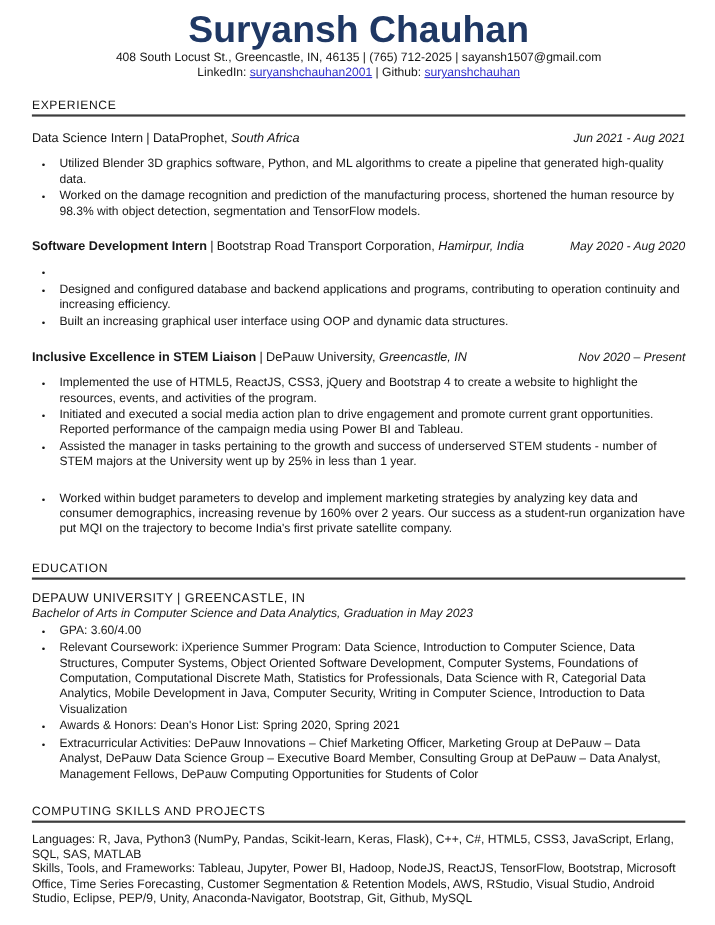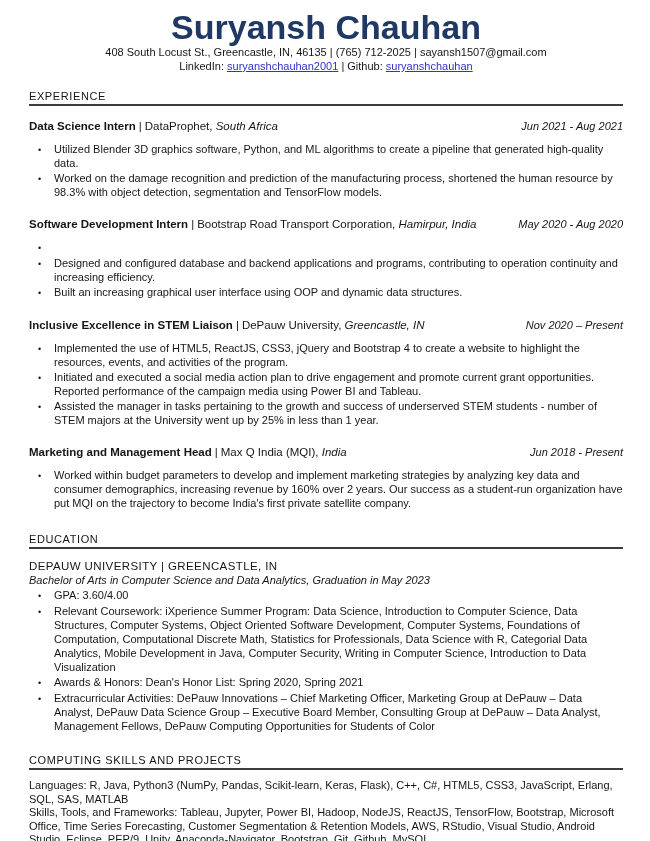--- a/index.html
+++ b/index.html
@@ -19,21 +19,21 @@
   .section{margin-top:17px;}
   .section-title{
     font-size:11px;letter-spacing:.6px;padding-bottom:2px;
     border-bottom:2px solid #3c3c3c;
   }
 
   
   .job{margin-top:14px;}
   .job-head{display:flex;justify-content:space-between;align-items:baseline;font-size:11.5px;line-height:13px;}
   .role{font-weight:700;}
-  .role.plain{font-weight:700;}
+  .role.plain{font-weight:400;}
   .pipe{padding:0 3px;}
   .loc{font-style:italic;}
   .dates{font-style:italic;font-size:11px;flex:none;margin-left:12px;}
 
   ul.bullets{list-style:none;margin:9px 0 0 0;padding:0 0 0 9px;}
   .bullets li{display:flex;font-size:11px;line-height:14px;margin-bottom:1px;}
   .dot{flex:none;width:16px;font-size:9px;padding-top:1px;}
 
   
   .school{font-size:11.5px;letter-spacing:.4px;margin-top:11px;}
@@ -107,24 +107,20 @@
             <span>Initiated and executed a social media action plan to drive engagement and promote current grant opportunities. Reported performance of the campaign media using Power BI and Tableau.</span>
           </li>
         <li>
             <span class="dot">•</span>
             <span>Assisted the manager in tasks pertaining to the growth and success of underserved STEM students - number of STEM majors at the University went up by 25% in less than 1 year.</span>
           </li>
       </ul>
     </div>
 
     <div class="job" style="margin-top:19px;">
-      <div class="job-head">
-        <div><span class="role">Marketing and Management Head</span><span class="pipe">|</span><span>Max Q India (MQI),</span> <span class="loc">India</span></div>
-        <div class="dates">Jun 2018 - Present</div>
-      </div>
       <ul class="bullets">
         <li>
             <span class="dot">•</span>
             <span>Worked within budget parameters to develop and implement marketing strategies by analyzing key data and consumer demographics, increasing revenue by 160% over 2 years. Our success as a student-run organization have put MQI on the trajectory to become India's first private satellite company.</span>
           </li>
       </ul>
     </div>
   </div>
 
   <div class="section edu" style="margin-top:23px;">

